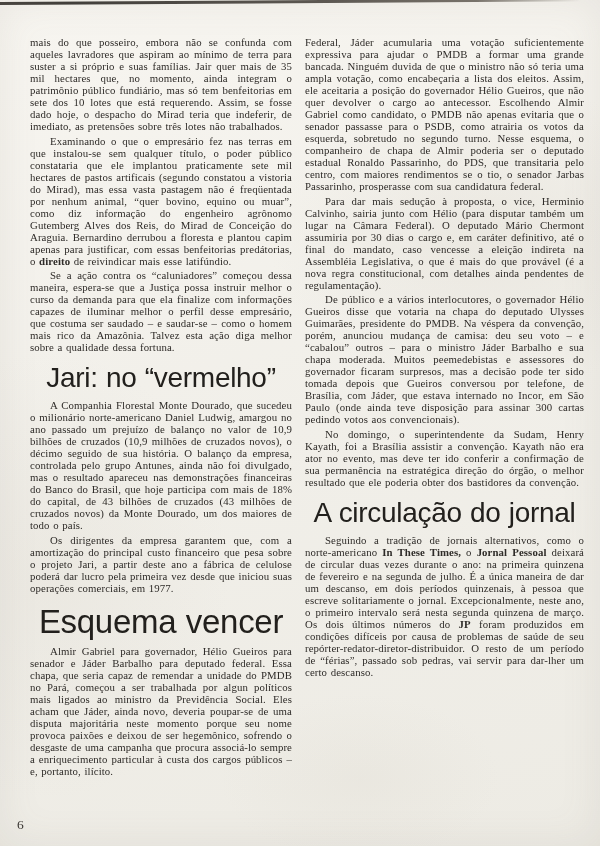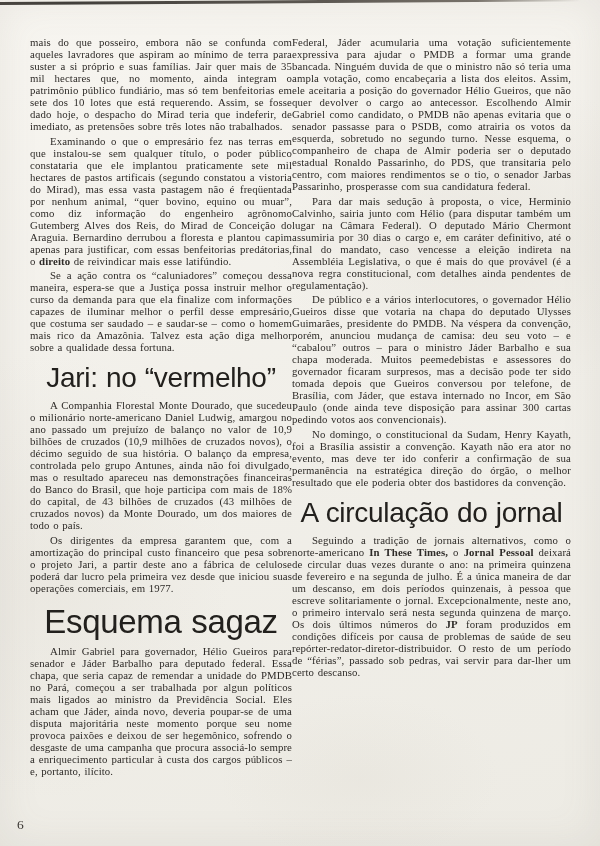--- a/index.html
+++ b/index.html
@@ -36,20 +36,21 @@
     transform: rotate(-0.35deg);
     transform-origin: left top;
     opacity: 0.9;
   }
   .columns {
     position: absolute;
     top: 36px;
     left: 30px;
     right: 16px;
     display: flex;
+    gap: 13px;
   }
   .col {
     text-align: justify;
     font-size: 10.8px;
     line-height: 12px;
     word-spacing: 0.8px;
     letter-spacing: 0.1px;
   }
   #col-left  { width: 262px; flex: none; }
   #col-right { width: 279px; flex: none; }
@@ -80,26 +81,26 @@
 <div class="page">
   <div class="scan-edge-top"></div>
   <div class="columns">
     <div class="col" id="col-left">
         <p class="para"><span>mais do que posseiro, embora não se confunda com aqueles lavradores que aspiram ao mínimo de terra para suster a si próprio e suas famílias. Jair quer mais de 35 mil hectares que, no momento, ainda integram o patrimônio público fundiário, mas só tem benfeitorias em sete dos 10 lotes que está requerendo. Assim, se fosse dado hoje, o despacho do Mirad teria que indeferir, de imediato, as pretensões sobre três lotes não trabalhados.</span></p>
         <p class="para indent"><span>Examinando o que o empresário fez nas terras em que instalou-se sem qualquer título, o poder público constataria que ele implantou praticamente sete mil hectares de pastos artificais (segundo constatou a vistoria do Mirad), mas essa vasta pastagem não é freqüentada por nenhum animal, “quer bovino, equino ou muar”, como diz informação do engenheiro agrônomo Gutemberg Alves dos Reis, do Mirad de Conceição do Araguia. Bernardino derrubou a floresta e plantou capim apenas para justificar, com essas benfeitorias predátorias, o </span><span style="font-weight: bold;">direito</span><span> de reivindicar mais esse latifúndio.</span></p>
         <p class="para indent"><span>Se a ação contra os “caluniadores” começou dessa maneira, espera-se que a Justiça possa instruir melhor o curso da demanda para que ela finalize com informações capazes de iluminar melhor o perfil desse empresário, que costuma ser saudado – e saudar-se – como o homem mais rico da Amazônia. Talvez esta ação diga melhor sobre a qualidade dessa fortuna.</span></p>
         <div class="headline h-md">Jari: no “vermelho”</div>
         <p class="para indent"><span>A Companhia Florestal Monte Dourado, que sucedeu o milionário norte-americano Daniel Ludwig, amargou no ano passado um prejuízo de balanço no valor de 10,9 bilhões de cruzados (10,9 milhões de cruzados novos), o décimo seguido de sua história. O balanço da empresa, controlada pelo grupo Antunes, ainda não foi divulgado, mas o resultado apareceu nas demonstrações financeiras do Banco do Brasil, que hoje participa com mais de 18% do capital, de 43 bilhões de cruzados (43 milhões de cruzados novos) da Monte Dourado, um dos maiores de todo o país.</span></p>
         <p class="para indent"><span>Os dirigentes da empresa garantem que, com a amortização do principal custo financeiro que pesa sobre o projeto Jari, a partir deste ano a fábrica de celulose poderá dar lucro pela primeira vez desde que iniciou suas operações comerciais, em 1977.</span></p>
-        <div class="headline h-lg">Esquema sagaz</div>
+        <div class="headline h-lg">Esquema vencer</div>
         <p class="para indent"><span>Almir Gabriel para governador, Hélio Gueiros para senador e Jáder Barbalho para deputado federal. Essa chapa, que seria capaz de remendar a unidade do PMDB no Pará, começou a ser trabalhada por algun políticos mais ligados ao ministro da Previdência Social. Eles acham que Jáder, ainda novo, deveria poupar-se de uma disputa majoritária neste momento porque seu nome provoca paixões e deixou de ser hegemônico, sofrendo o desgaste de uma campanha que procura associá-lo sempre a enriquecimento particular à custa dos cargos públicos – e, portanto, ilícito.</span></p>
       </div>
     <div class="col" id="col-right">
         <p class="para"><span>Federal, Jáder acumularia uma votação suficientemente expressiva para ajudar o PMDB a formar uma grande bancada. Ninguém duvida de que o ministro não só teria uma ampla votação, como encabeçaria a lista dos eleitos. Assim, ele aceitaria a posição do governador Hélio Gueiros, que não quer devolver o cargo ao antecessor. Escolhendo Almir Gabriel como candidato, o PMDB não apenas evitaria que o senador passasse para o PSDB, como atrairia os votos da esquerda, sobretudo no segundo turno. Nesse esquema, o companheiro de chapa de Almir poderia ser o deputado estadual Ronaldo Passarinho, do PDS, que transitaria pelo centro, com maiores rendimentos se o tio, o senador Jarbas Passarinho, prosperasse com sua candidatura federal.</span></p>
         <p class="para indent"><span>Para dar mais sedução à proposta, o vice, Herminio Calvinho, sairia junto com Hélio (para disputar também um lugar na Câmara Federal). O deputado Mário Chermont assumiria por 30 dias o cargo e, em caráter definitivo, até o final do mandato, caso vencesse a eleição indireta na Assembléia Legislativa, o que é mais do que provável (é a nova regra constitucional, com detalhes ainda pendentes de regulamentação).</span></p>
         <p class="para indent"><span>De público e a vários interlocutores, o governador Hélio Gueiros disse que votaria na chapa do deputado Ulysses Guimarães, presidente do PMDB. Na véspera da convenção, porém, anunciou mudança de camisa: deu seu voto – e “cabalou” outros – para o ministro Jáder Barbalho e sua chapa moderada. Muitos peemedebistas e assessores do governador ficaram surpresos, mas a decisão pode ter sido tomada depois que Gueiros conversou por telefone, de Brasília, com Jáder, que estava internado no Incor, em São Paulo (onde ainda teve disposição para assinar 300 cartas pedindo votos aos convencionais).</span></p>
-        <p class="para indent"><span>No domingo, o constitucional da Sudam, Henry Kayath, foi a Brasília assistir a convenção. Kayath não era ator no evento, mas deve ter ido conferir a confirmação de sua permanência na estratégica direção do órgão, o melhor resultado que ele poderia obter dos bastidores da convenção.</span></p>
+        <p class="para indent"><span>No domingo, o superintendente da Sudam, Henry Kayath, foi a Brasília assistir a convenção. Kayath não era ator no evento, mas deve ter ido conferir a confirmação de sua permanência na estratégica direção do órgão, o melhor resultado que ele poderia obter dos bastidores da convenção.</span></p>
         <div class="headline h-md">A circulação do jornal</div>
         <p class="para indent"><span>Seguindo a tradição de jornais alternativos, como o norte-americano </span><span style="font-weight: bold;">In These Times,</span><span> o </span><span style="font-weight: bold;">Jornal Pessoal</span><span> deixará de circular duas vezes durante o ano: na primeira quinzena de fevereiro e na segunda de julho. É a única maneira de dar um descanso, em dois períodos quinzenais, à pessoa que escreve solitariamente o jornal. Excepcionalmente, neste ano, o primeiro intervalo será nesta segunda quinzena de março. Os dois últimos números do </span><span style="font-weight: bold;">JP</span><span> foram produzidos em condições difíceis por causa de problemas de saúde de seu repórter-redator-diretor-distribuidor. O resto de um período de “férias”, passado sob pedras, vai servir para dar-lher um certo descanso.</span></p>
       </div>
   </div>
   <div class="page-number">6</div>
 </div>
 
 </body></html>

